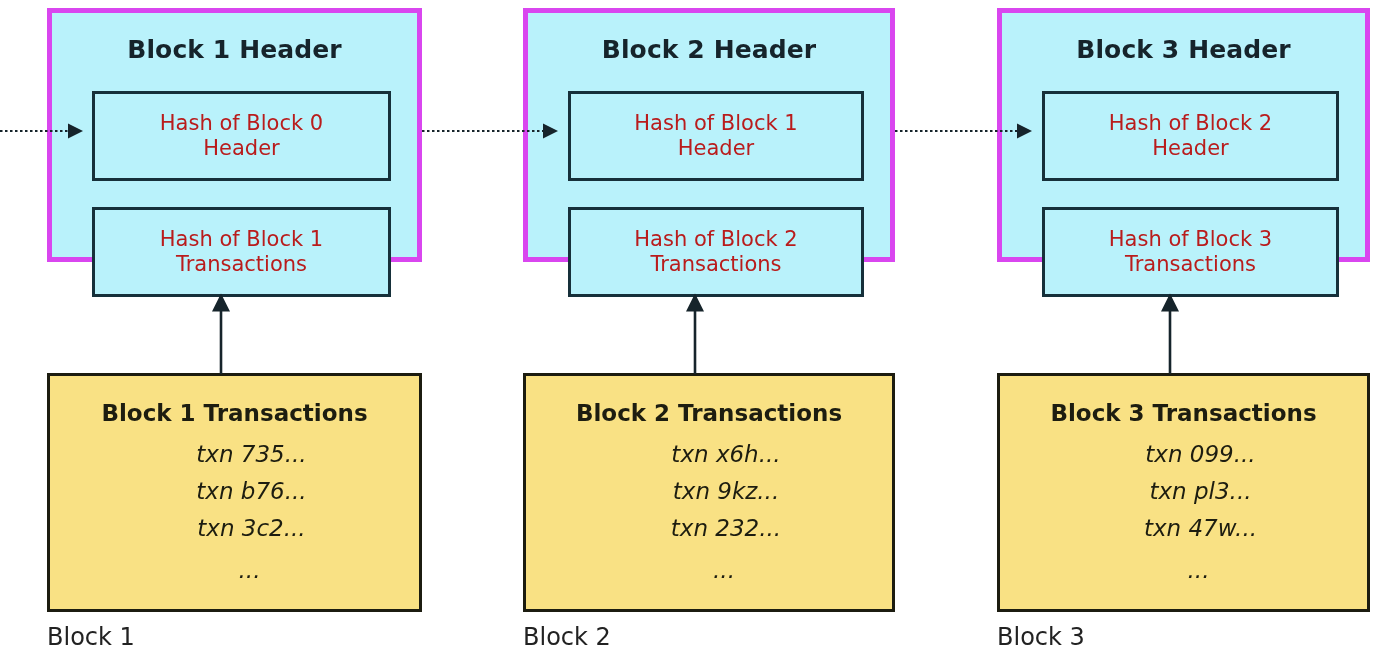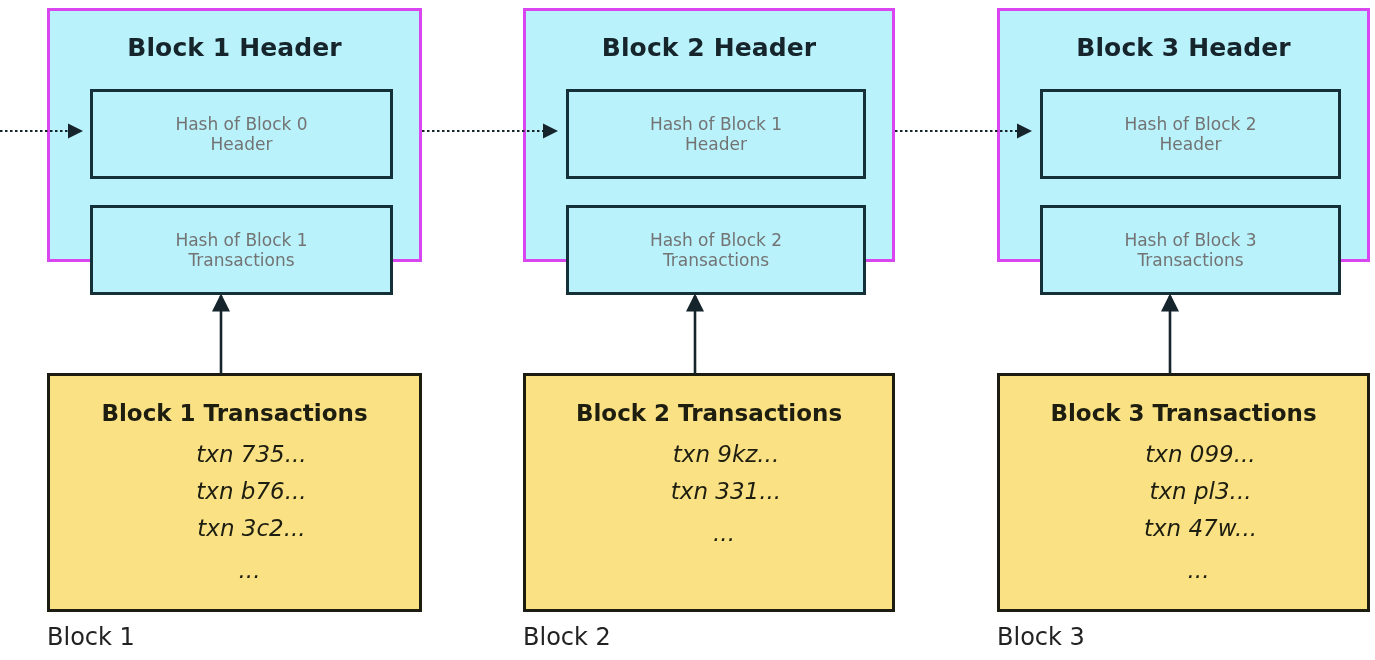--- a/index.html
+++ b/index.html
@@ -20,21 +20,21 @@
     overflow: hidden;
   }
 
   
   .header-block {
     position: absolute;
     top: 8px;
     width: 375px;
     height: 254px;
     background: #b9f2fb;
-    border: 3px solid #d946ef;
+    border: 5px solid #d946ef;
     box-sizing: border-box;
   }
   .header-block.b1 { left: 47px; }
   .header-block.b2 { left: 523px; width: 372px; }
   .header-block.b3 { left: 997px; width: 373px; }
 
   .header-title {
     position: absolute;
     left: 0;
     right: 0;
@@ -56,23 +56,23 @@
     box-sizing: border-box;
     display: flex;
     flex-direction: column;
     align-items: center;
     justify-content: center;
     line-height: 1.2;
   }
   .hash-box.top    { top: 78px;  height: 90px; }
   .hash-box.bottom { top: 194px; height: 90px; }
   .hash-line {
-    font-size: 17px;
+    font-size: 21px;
     font-weight: 500;
-    color: #737373;
+    color: #b91c1c;
     text-align: center;
     white-space: nowrap;
   }
 
   
   .txn-block {
     position: absolute;
     top: 373px;
     width: 375px;
     height: 239px;
@@ -178,22 +178,23 @@
 
     <div class="hash-box bottom">
       <div class="hash-line">Hash of Block 2</div>
       <div class="hash-line">Transactions</div>
     </div>
   </div>
 
   <div class="txn-block b2">
     <div class="txn-title">Block 2 Transactions</div>
     <div class="txn-list">
+      <div class="txn-item">txn x6h...</div>
       <div class="txn-item">txn 9kz...</div>
-      <div class="txn-item">txn 331...</div>
+      <div class="txn-item">txn 232...</div>
       <div class="txn-item ellipsis">...</div>
     </div>
   </div>
 
   <div class="block-caption b2">Block 2</div>
 
   <div class="header-block b3">
     <div class="header-title">Block 3 Header</div>
 
     <div class="hash-box top">

